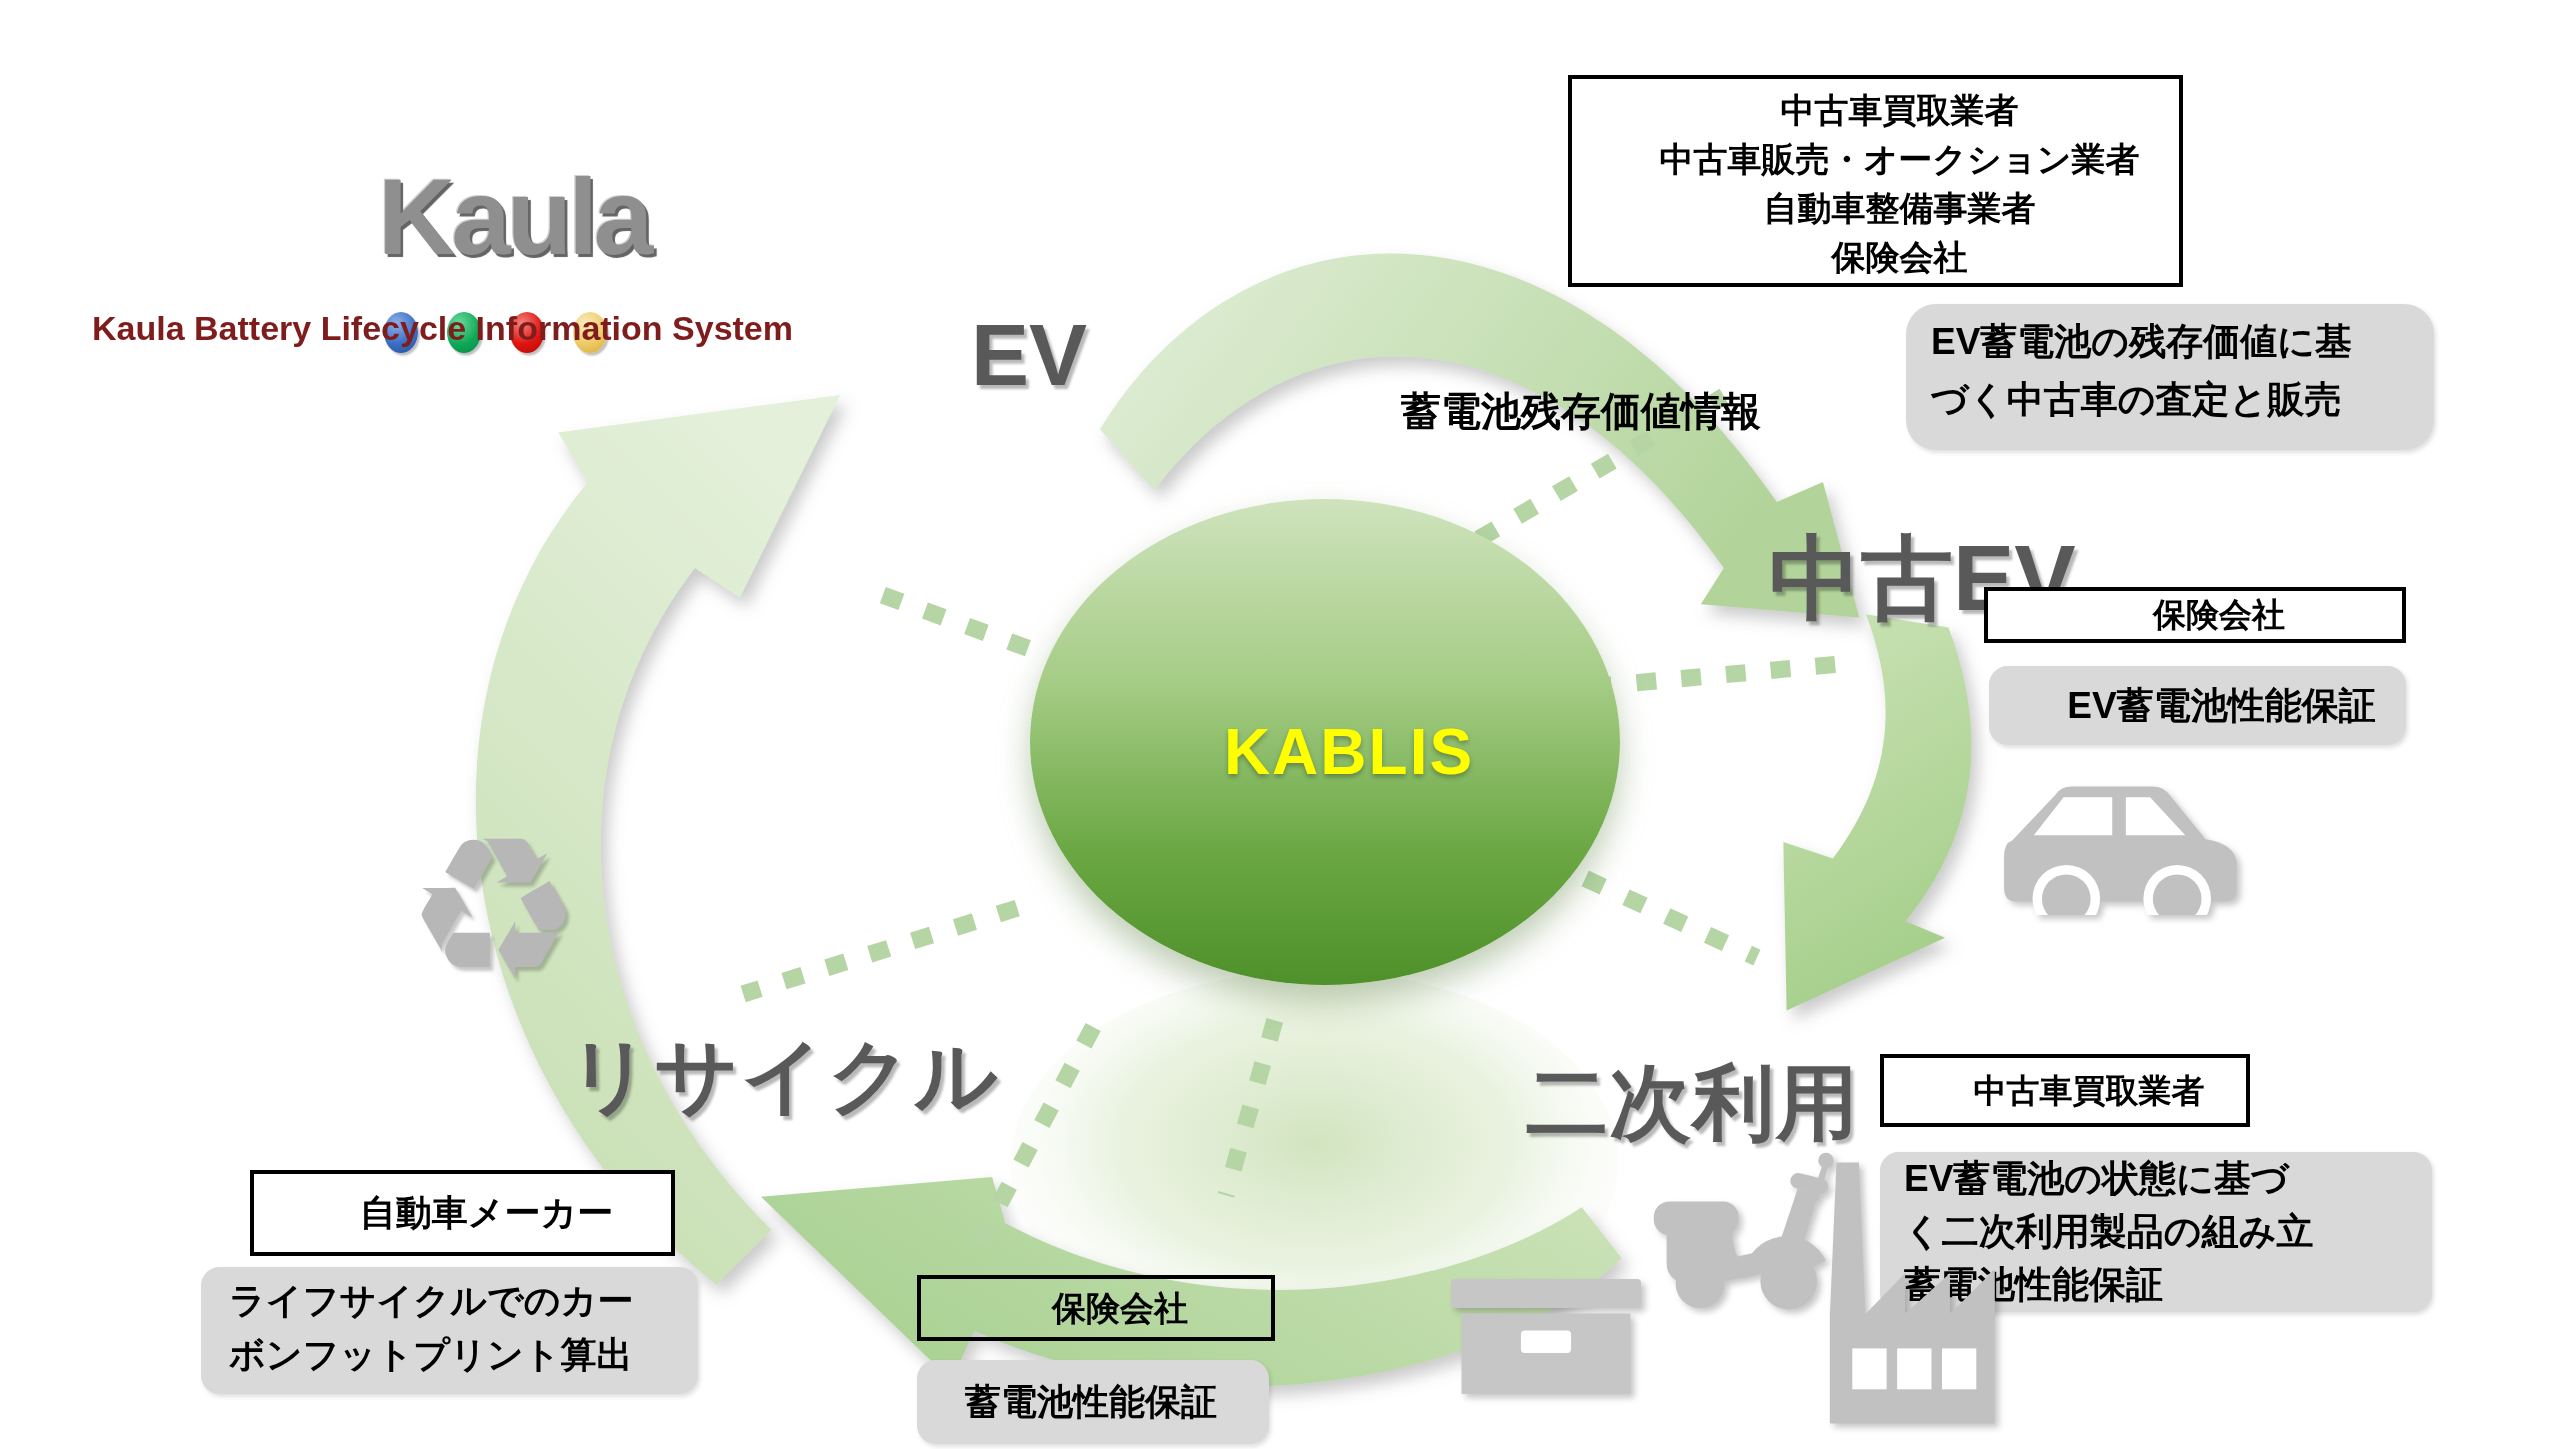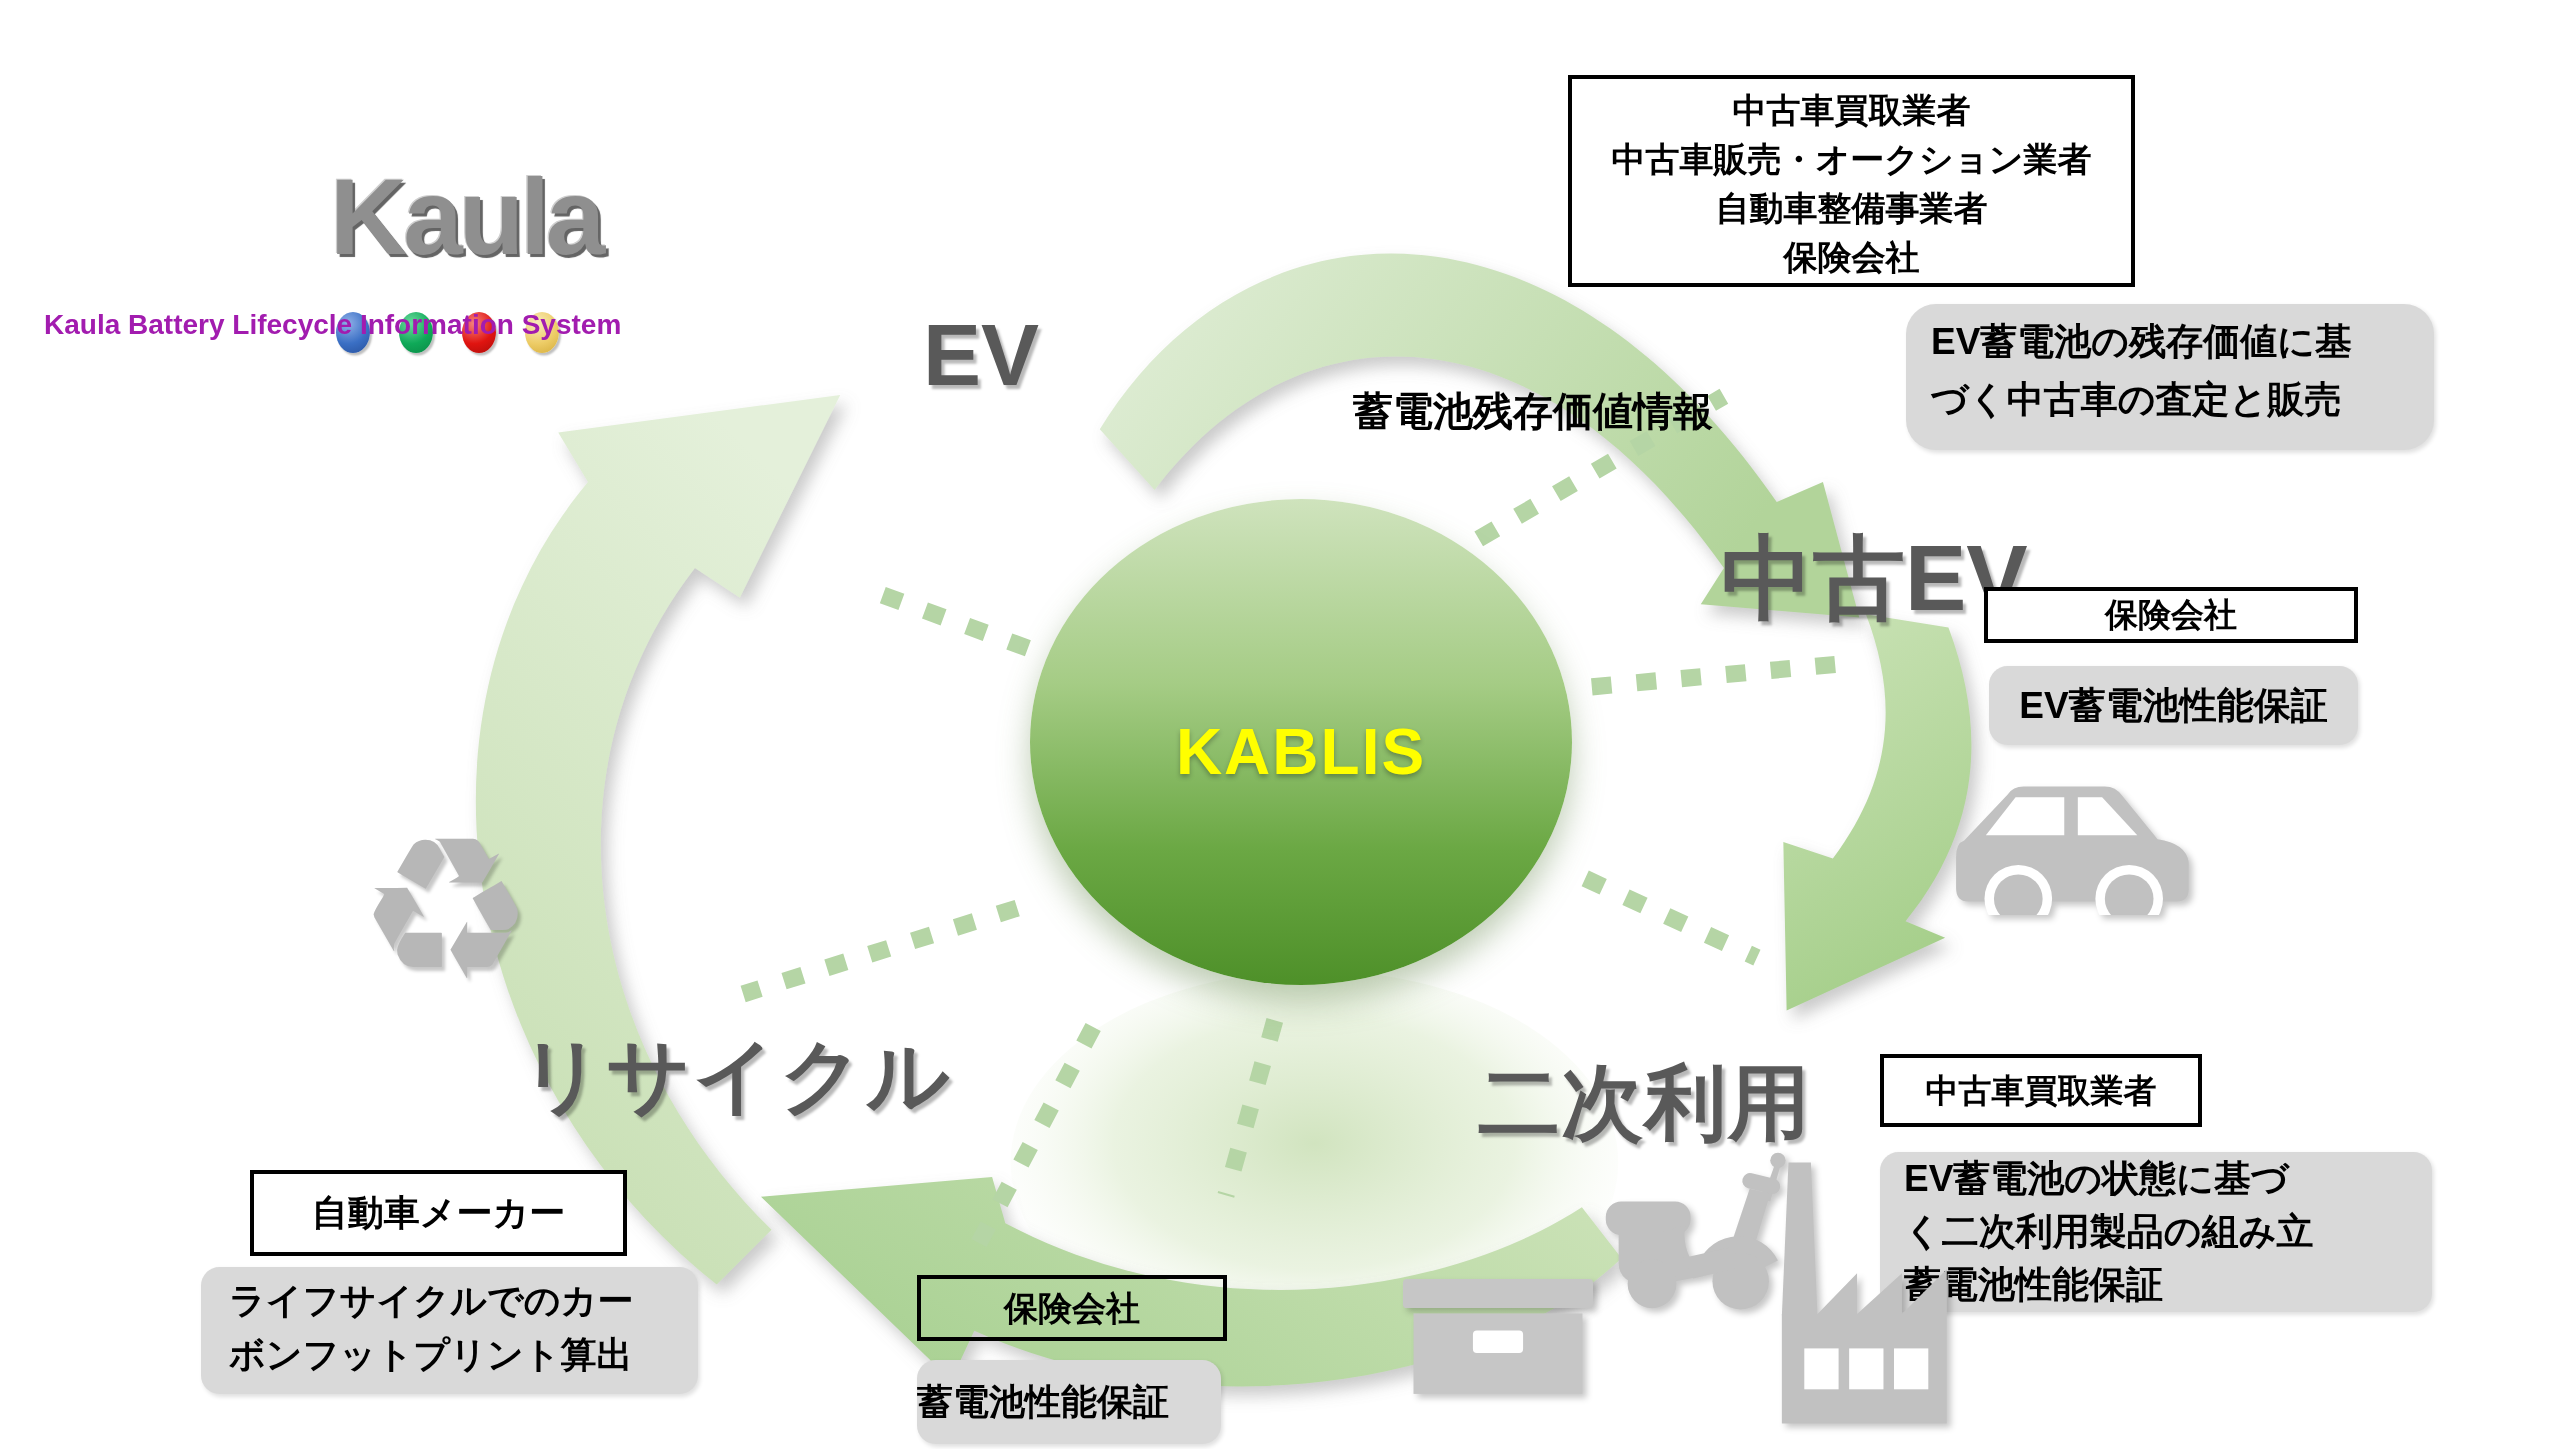--- a/index.html
+++ b/index.html
@@ -1,33 +1,33 @@
 <!DOCTYPE html>
 <html style="font-size:10.6px"><head>
 <meta charset="utf-8">
 <style>
   html,body{margin:0;padding:0;background:#ffffff;}
   body{font-family:"Liberation Sans","DejaVu Sans",sans-serif;}
   .stage{position:relative;width:2576px;height:1449px;background:#ffffff;overflow:hidden;}
-  .abs{position:absolute;}
+  .abs{position:absolute;padding-left:48px;}
   .stage-svg{position:absolute;left:0;top:0;width:2576px;height:1449px;}
 
   
   .logo-wordmark{
     left:330px;top:155px;width:343px;
     font-size:107px;font-weight:700;letter-spacing:-4px;color:#8f8f8f;
     text-shadow:2.6px 2.6px 0.7px #646464,-1.3px -1.3px 0 #cfcfcf;
   }
   .logo-dots{left:336px;top:312px;display:flex;gap:29px;}
   .logo-dot{width:34px;height:41px;border-radius:50%;box-shadow:2px 2.6px 2px rgba(0,0,0,.25);}
   .dot-blue{background:radial-gradient(circle at 35% 28%,#8fb0e8,#3a6fc4 55%,#27509b);}
   .dot-green{background:radial-gradient(circle at 35% 28%,#6bdb9e,#0fa958 55%,#0a8845);}
   .dot-red{background:radial-gradient(circle at 35% 28%,#f4837d,#e01410 55%,#ad0d0a);}
   .dot-yellow{background:radial-gradient(circle at 35% 28%,#f9ecbc,#edcc66 55%,#d3ab39);}
-  .logo-subtitle{left:44px;top:309px;width:859px;font-size:28px;font-weight:700;color:#a21caf;}
+  .logo-subtitle{left:44px;top:309px;width:859px;font-size:34px;font-weight:700;color:#7f1d1d;}
 
   
   .jp-label{font-weight:700;color:#595959;text-shadow:3.3px 4px 2.6px rgba(0,0,0,.28);white-space:nowrap;}
   .lbl-ev{left:923px;top:305px;font-size:87px;}
   .lbl-used-ev{left:1721px;top:517px;font-size:92px;}
   .lbl-secondary{left:1478px;top:1049px;font-size:82px;letter-spacing:1.3px;}
   .lbl-recycle{left:520px;top:1022px;font-size:82px;letter-spacing:2.6px;}
 
   
   .kablis-circle{

